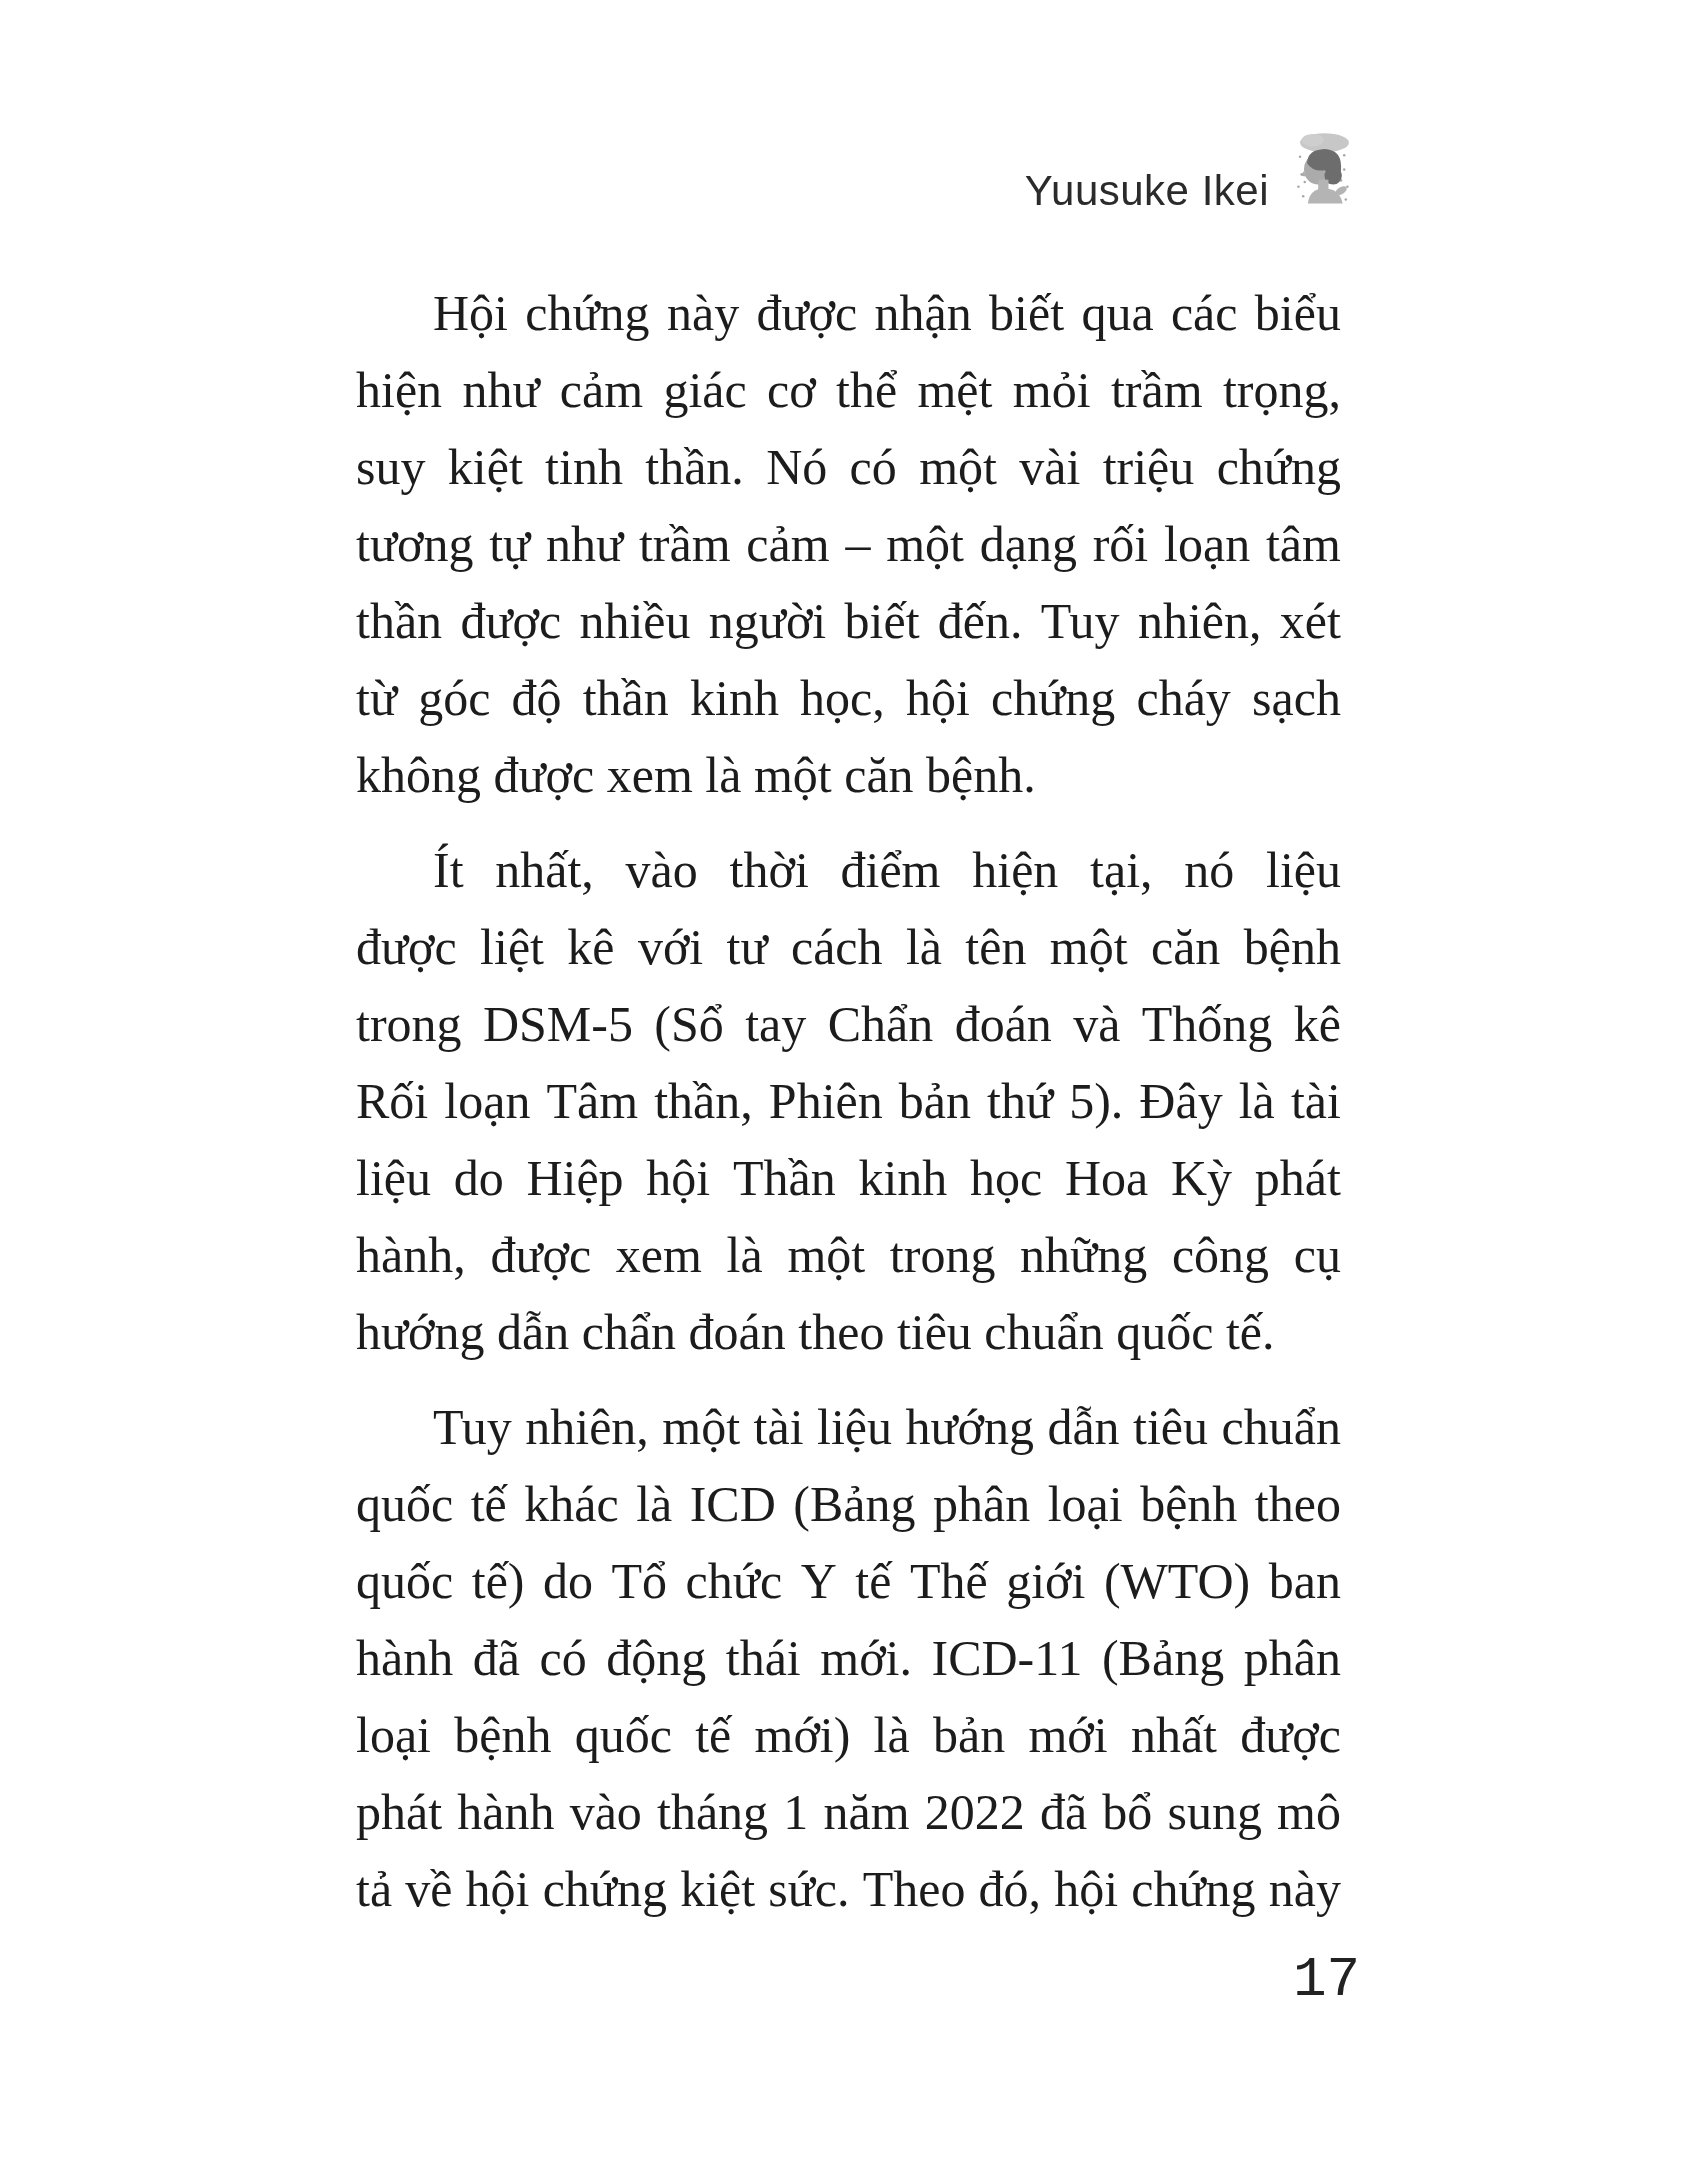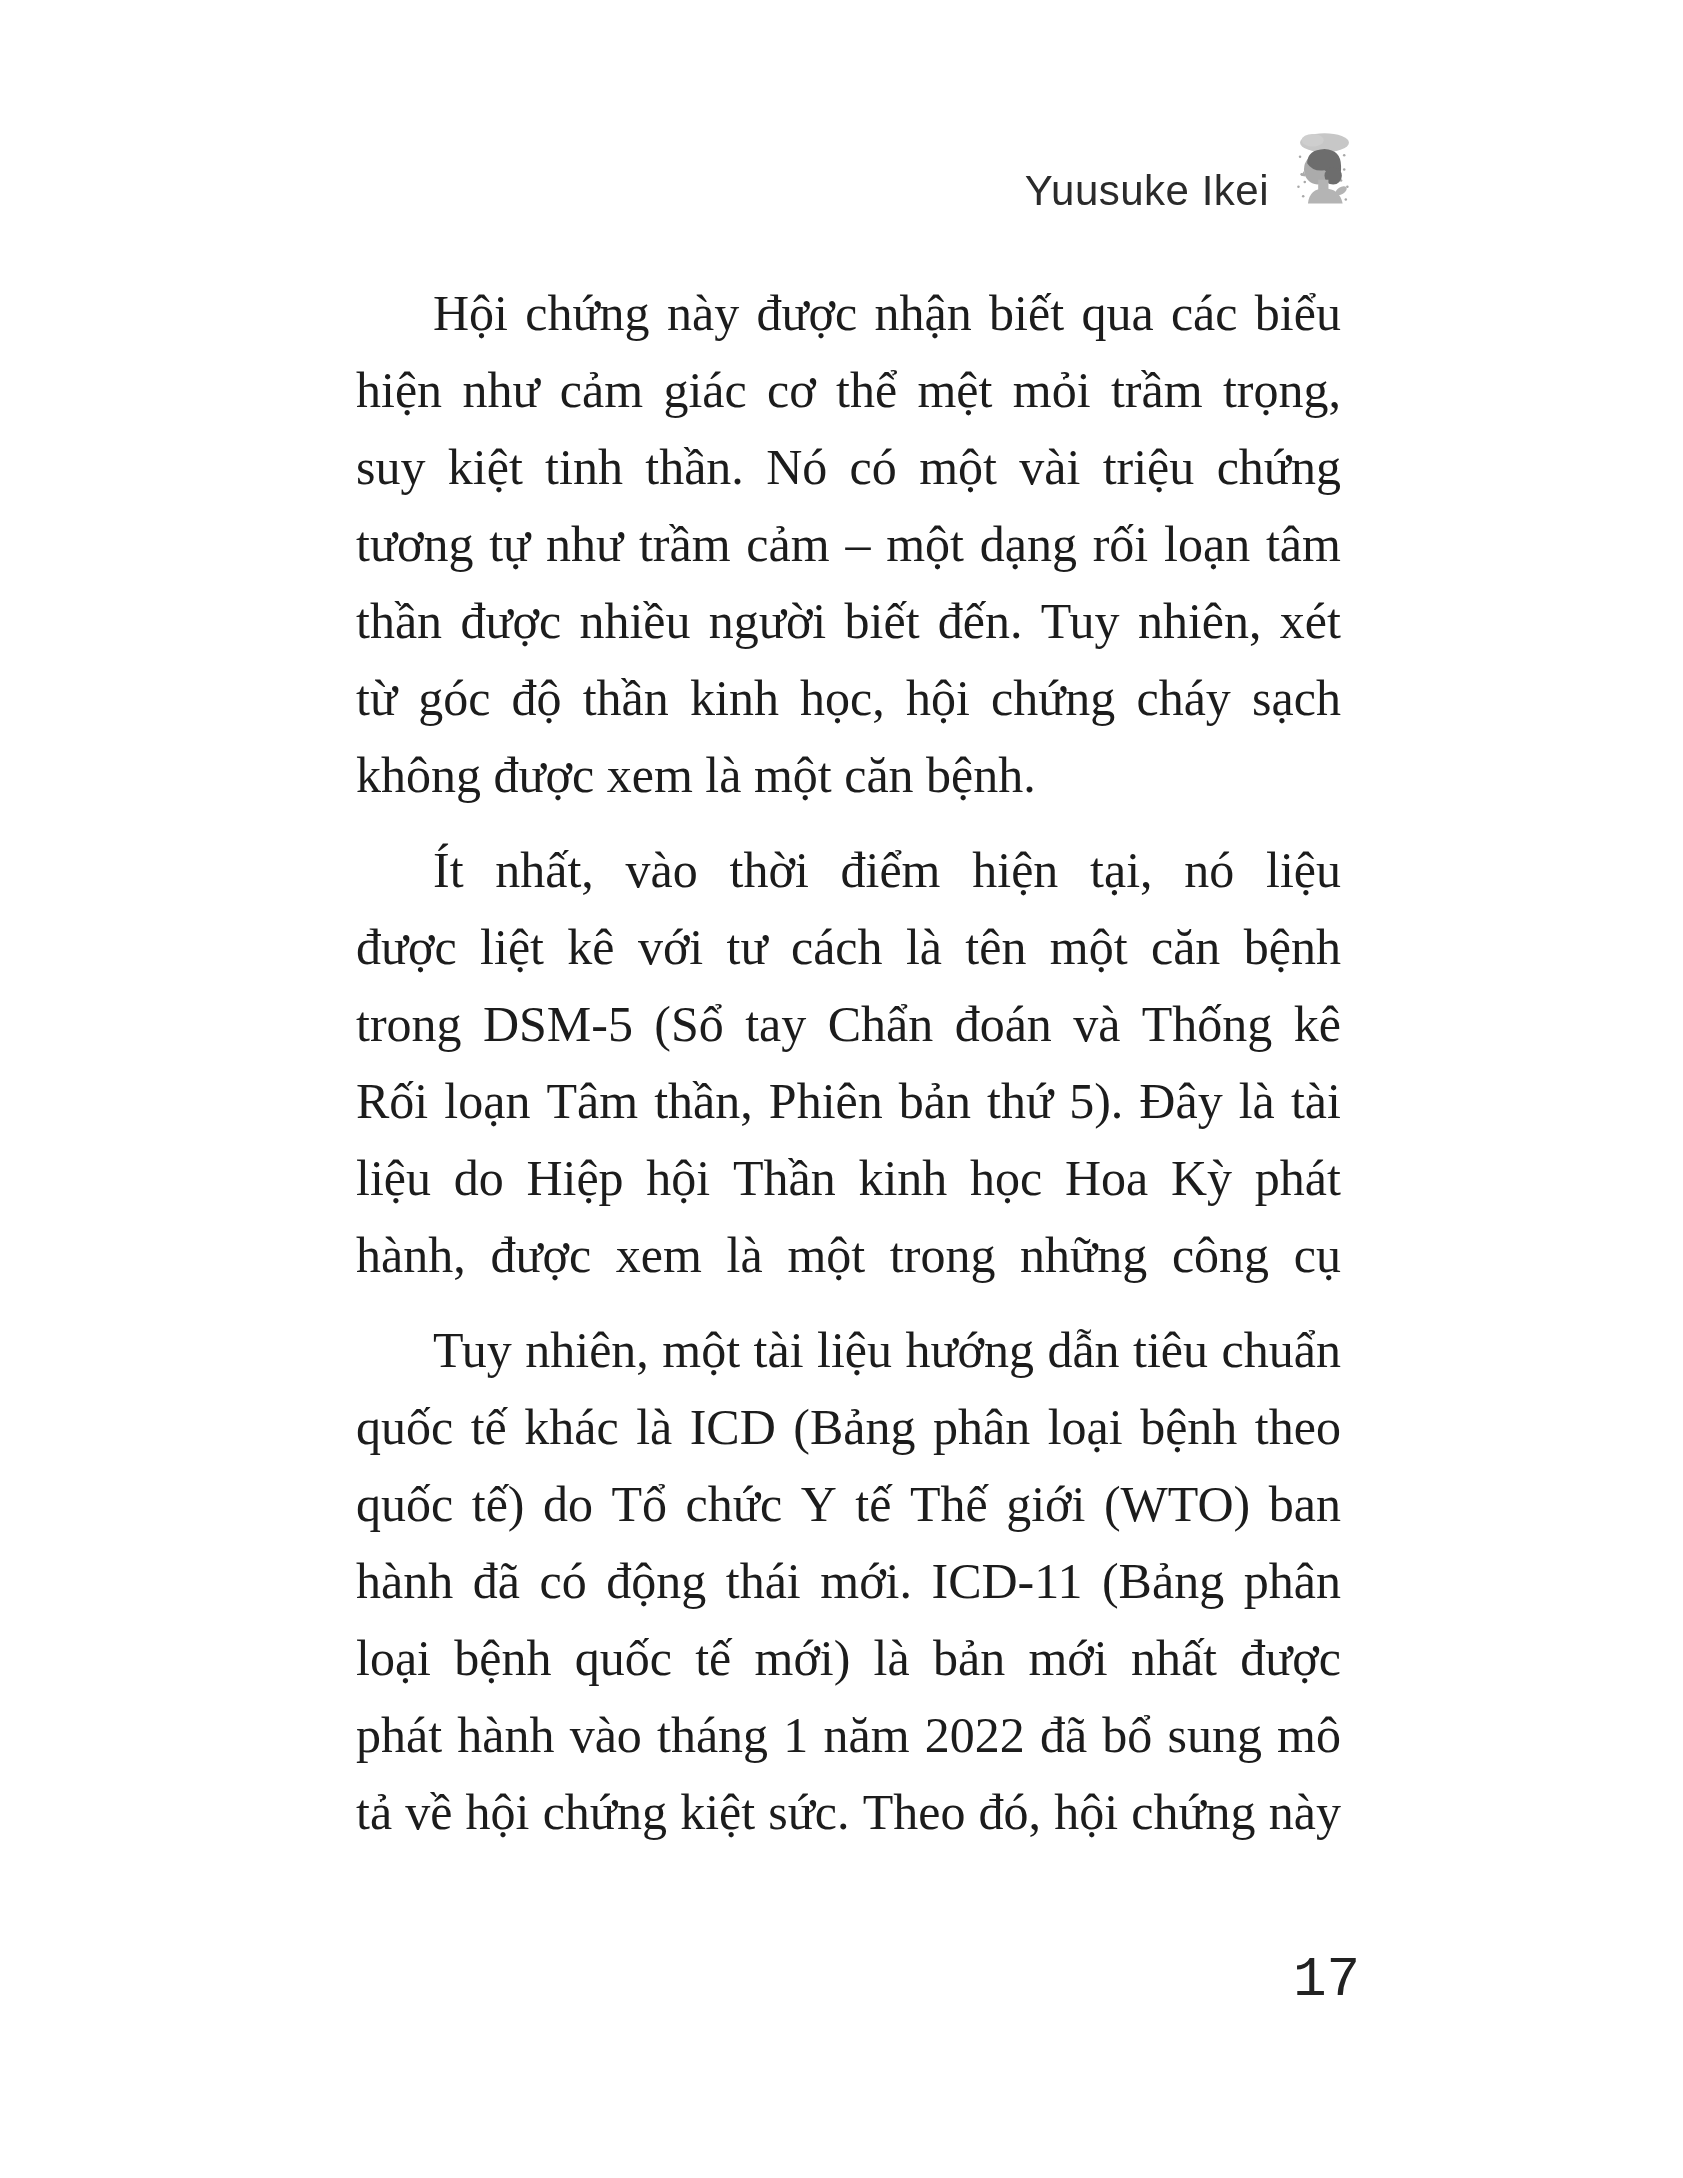--- a/index.html
+++ b/index.html
@@ -249,20 +249,21 @@
           <span>hành,</span>
           <span>được</span>
           <span>xem</span>
           <span>là</span>
           <span>một</span>
           <span>trong</span>
           <span>những</span>
           <span>công</span>
           <span>cụ</span>
         </div>
+      <div class="line">hướng dẫn chẩn đoán theo tiêu chuẩn quốc tế.</div>
     </div>
 
     <div class="para">
       <div class="line just first">
           <span>Tuy</span>
           <span>nhiên,</span>
           <span>một</span>
           <span>tài</span>
           <span>liệu</span>
           <span>hướng</span>

